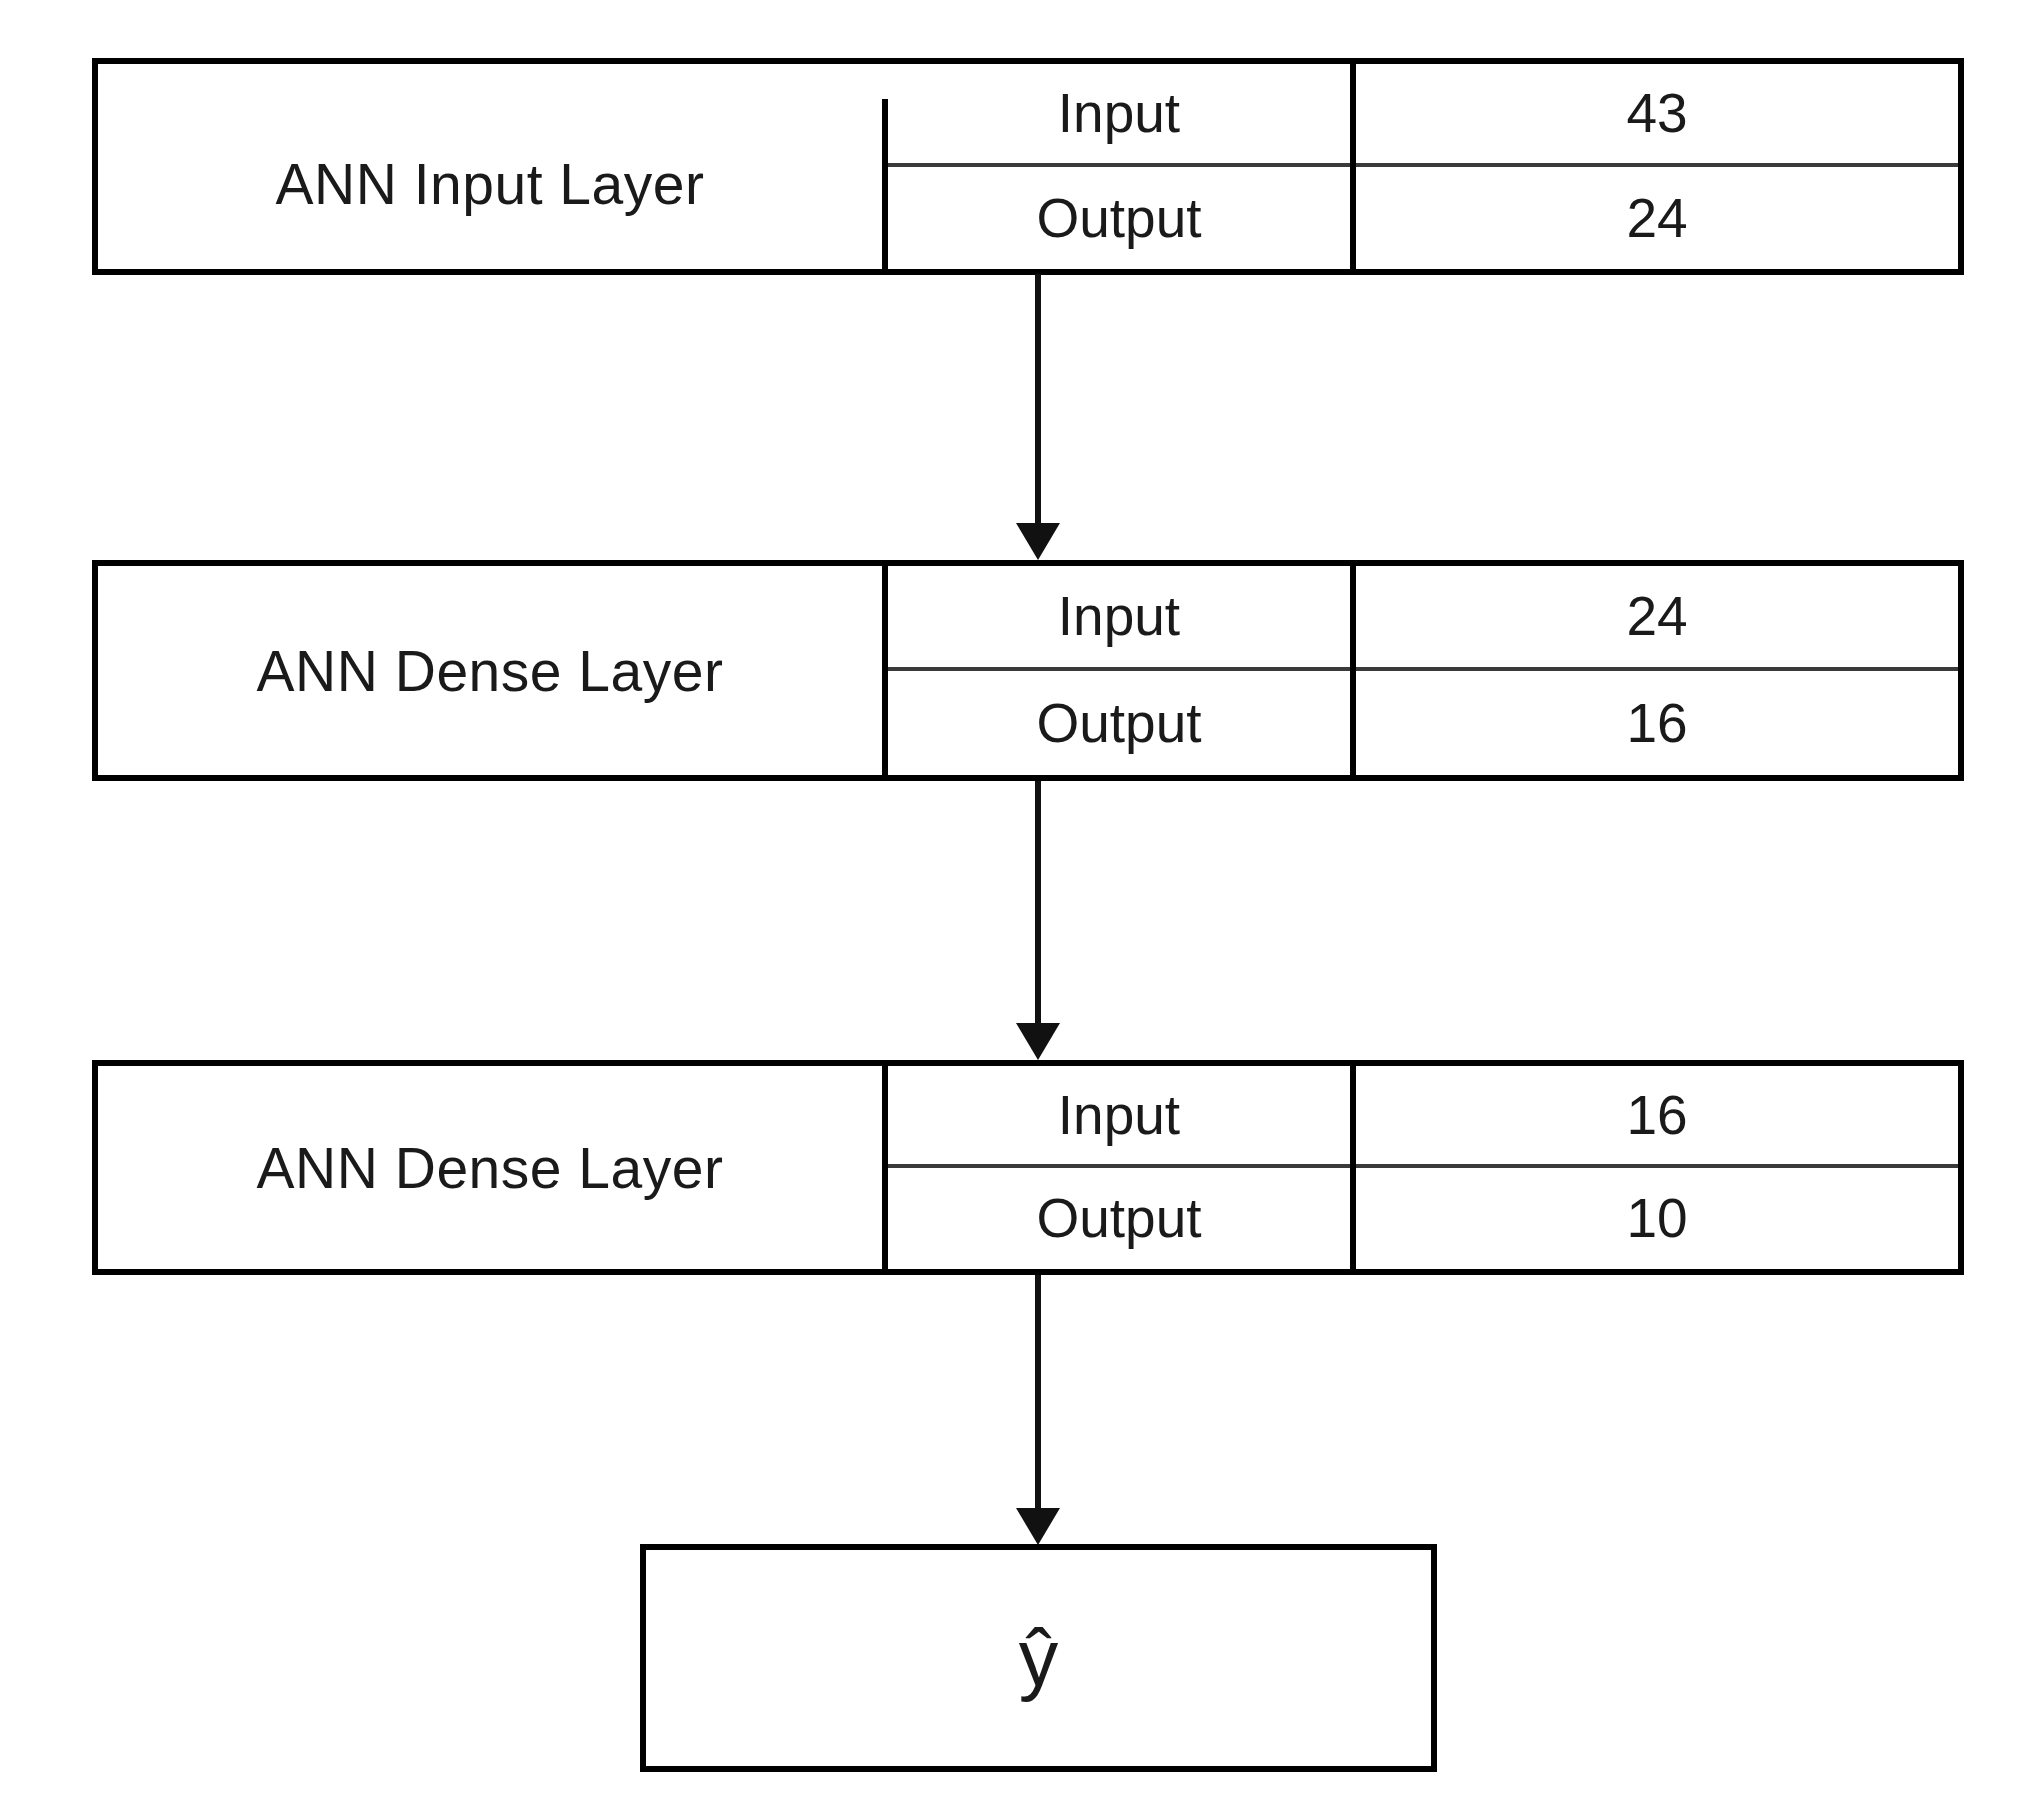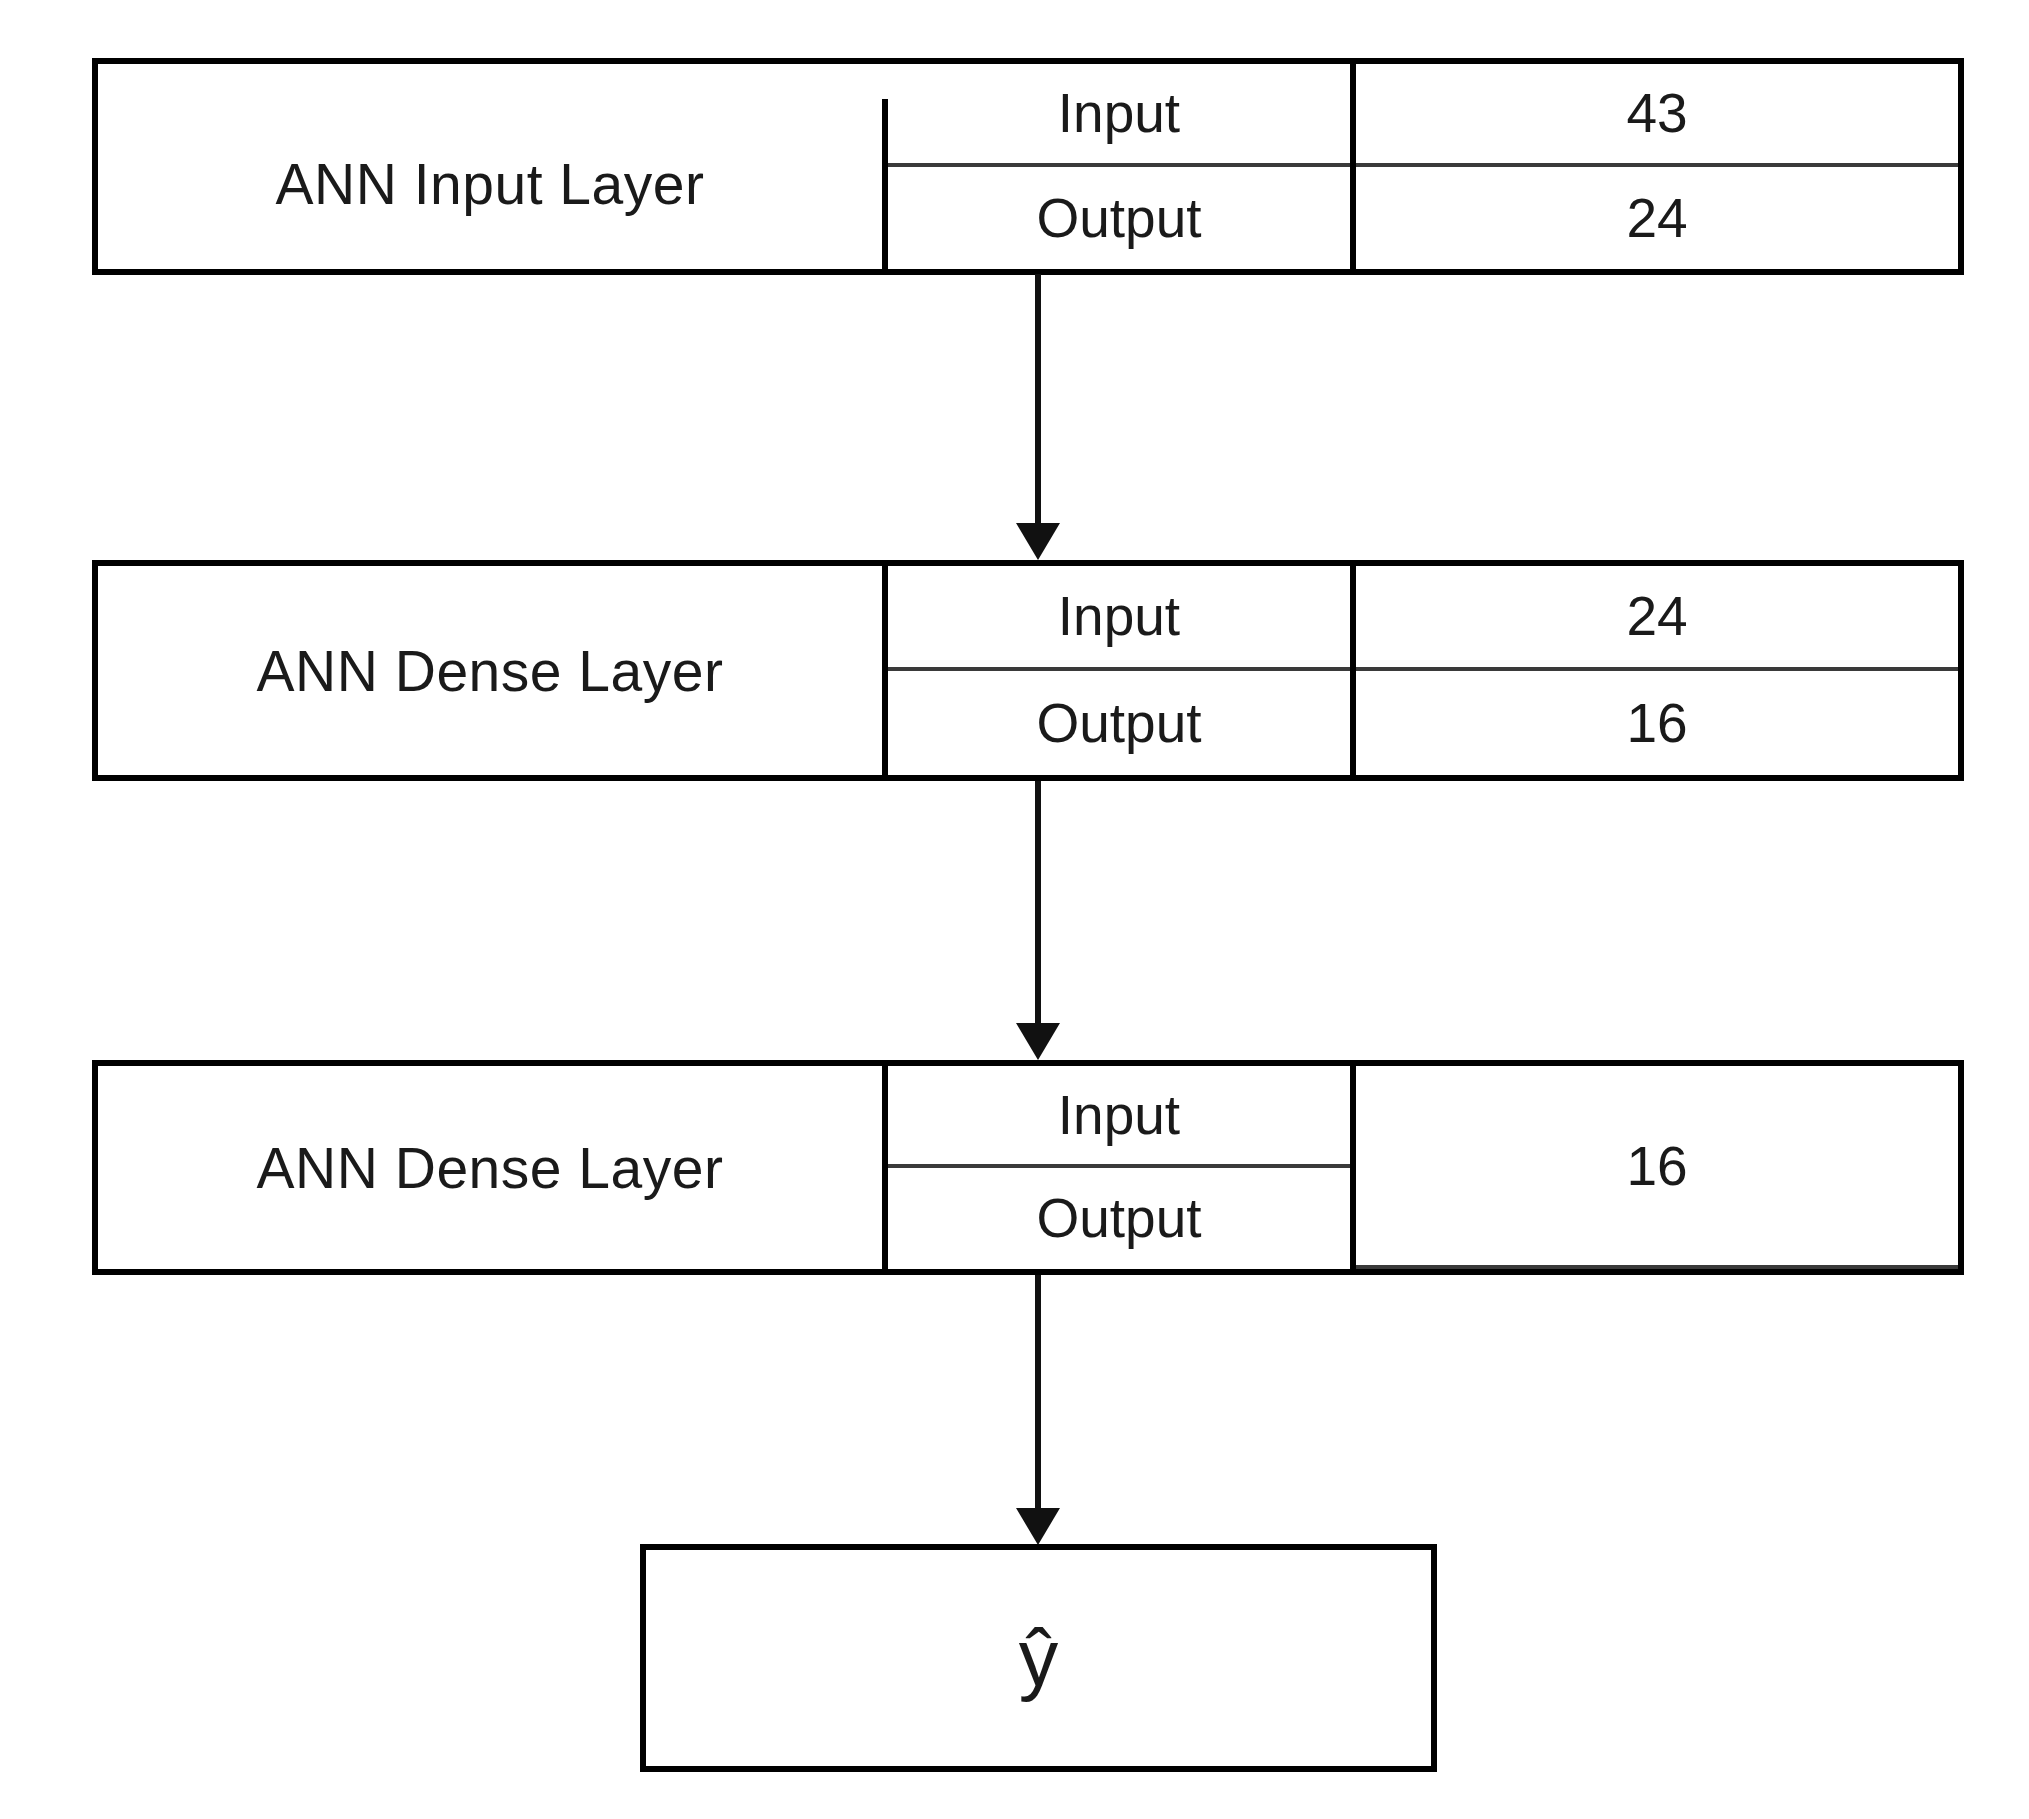--- a/index.html
+++ b/index.html
@@ -132,20 +132,21 @@
   </div>
 
   <div class="layer-block" style="left:92px; top:1060px; width:1872px; height:215px;">
     <div class="layer-name-cell" style="width:790px;">ANN Dense Layer</div>
     <div class="io-col labels" style="width:468px;">
       <div class="io-cell top">Input</div>
       <div class="io-cell">Output</div>
     </div>
     <div class="io-col values" style="flex:1 1 auto;">
       <div class="io-cell top">16</div>
+      <div class="io-cell">10</div>
     </div>
   </div>
 
   <div class="connector" style="left:1035px; top:1275px; height:270px;">
     <div class="shaft" style="height:233px;"></div>
     <div class="head" style="top:233px;"></div>
   </div>
 
   <div class="output-box" style="left:640px; top:1544px; width:797px; height:228px;">
     <span>ŷ</span>

